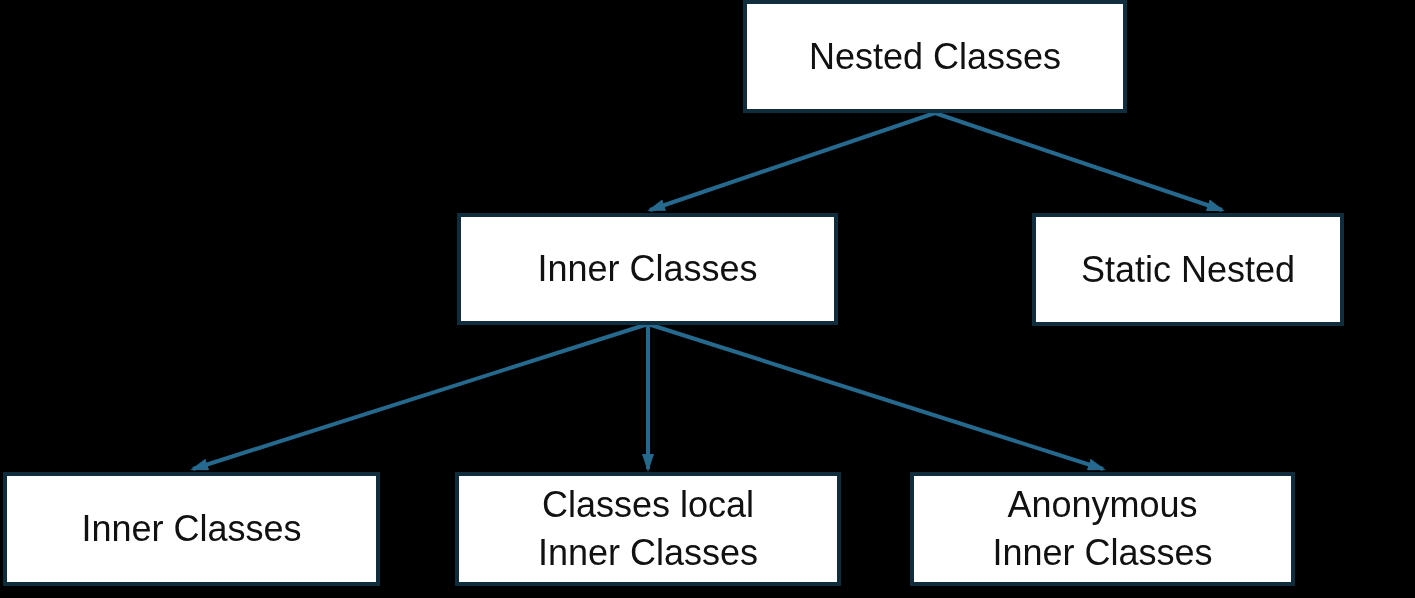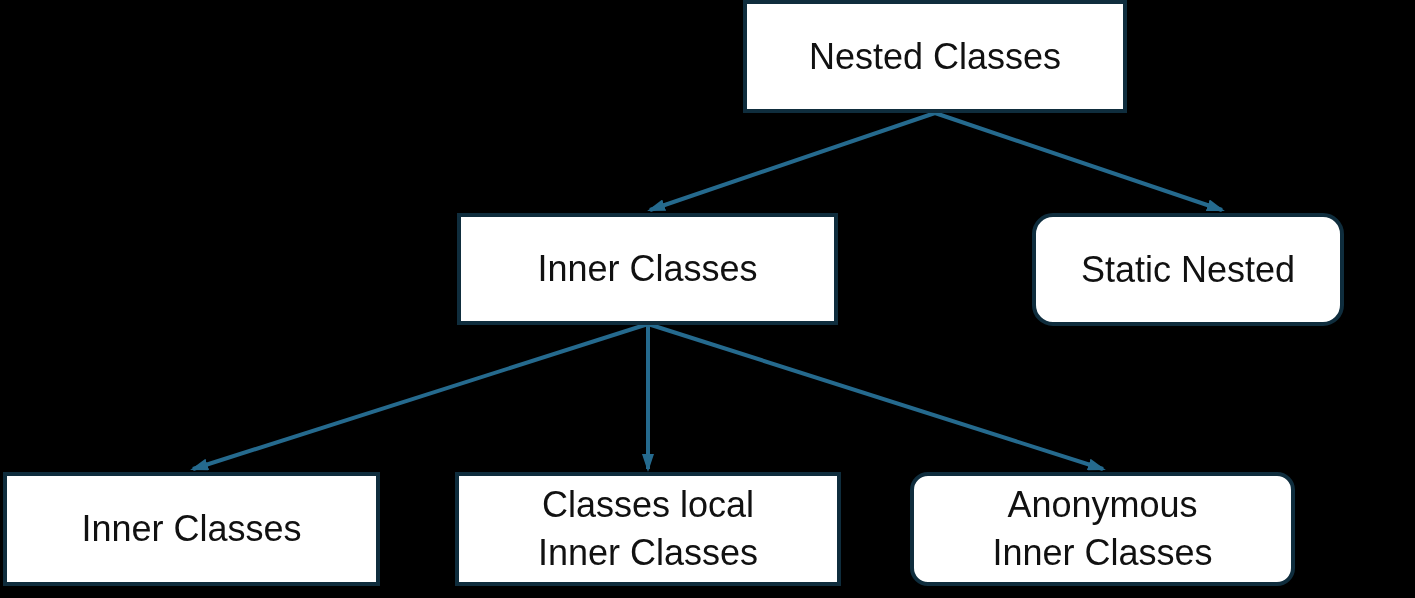--- a/index.html
+++ b/index.html
@@ -43,24 +43,24 @@
   }
   .node-label {
     color: var(--text);
     font-size: 36px;
     line-height: 48px;
     white-space: nowrap;
   }
   
   .n-root   { left: 743px;  top: 0px;   width: 384px; height: 113px; }
   .n-inner  { left: 457px;  top: 213px; width: 381px; height: 112px; }
-  .n-static { left: 1032px; top: 213px; width: 312px; height: 113px; border-radius: 21px; }
+  .n-static { left: 1032px; top: 213px; width: 312px; height: 113px; }
   .n-inner2 { left: 3px;    top: 472px; width: 377px; height: 114px; }
   .n-method { left: 455px;  top: 472px; width: 386px; height: 114px; }
-  .n-anon   { left: 910px;  top: 472px; width: 385px; height: 114px; border-radius: 18px; }
+  .n-anon   { left: 910px;  top: 472px; width: 385px; height: 114px; }
 </style>
 </head>
 <body>
 
 <div class="canvas">
 
   <svg class="edges-layer" viewBox="0 0 1415 598" xmlns="http://www.w3.org/2000/svg">
     <defs>
       <marker id="arrow" markerUnits="userSpaceOnUse" markerWidth="18" markerHeight="12" refX="15" refY="6" orient="auto">
         <path class="arrowhead" d="M0,0 L18,6 L0,12 Z"></path>

